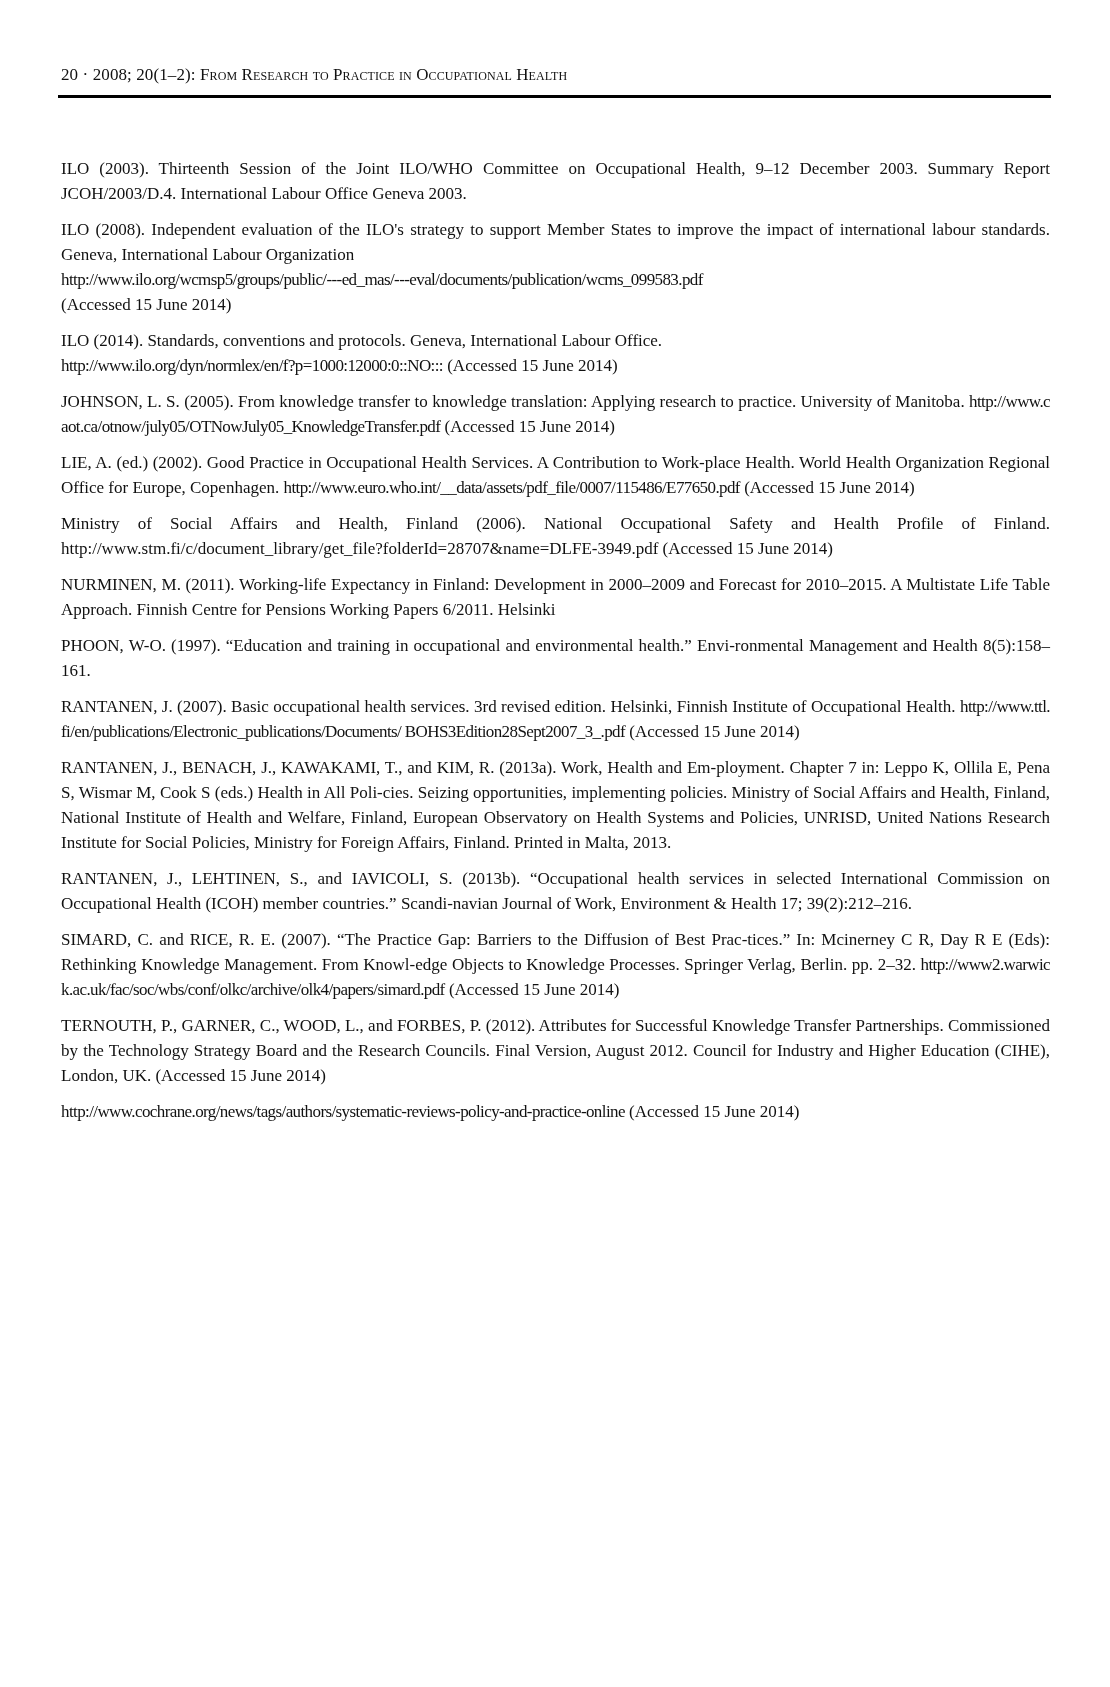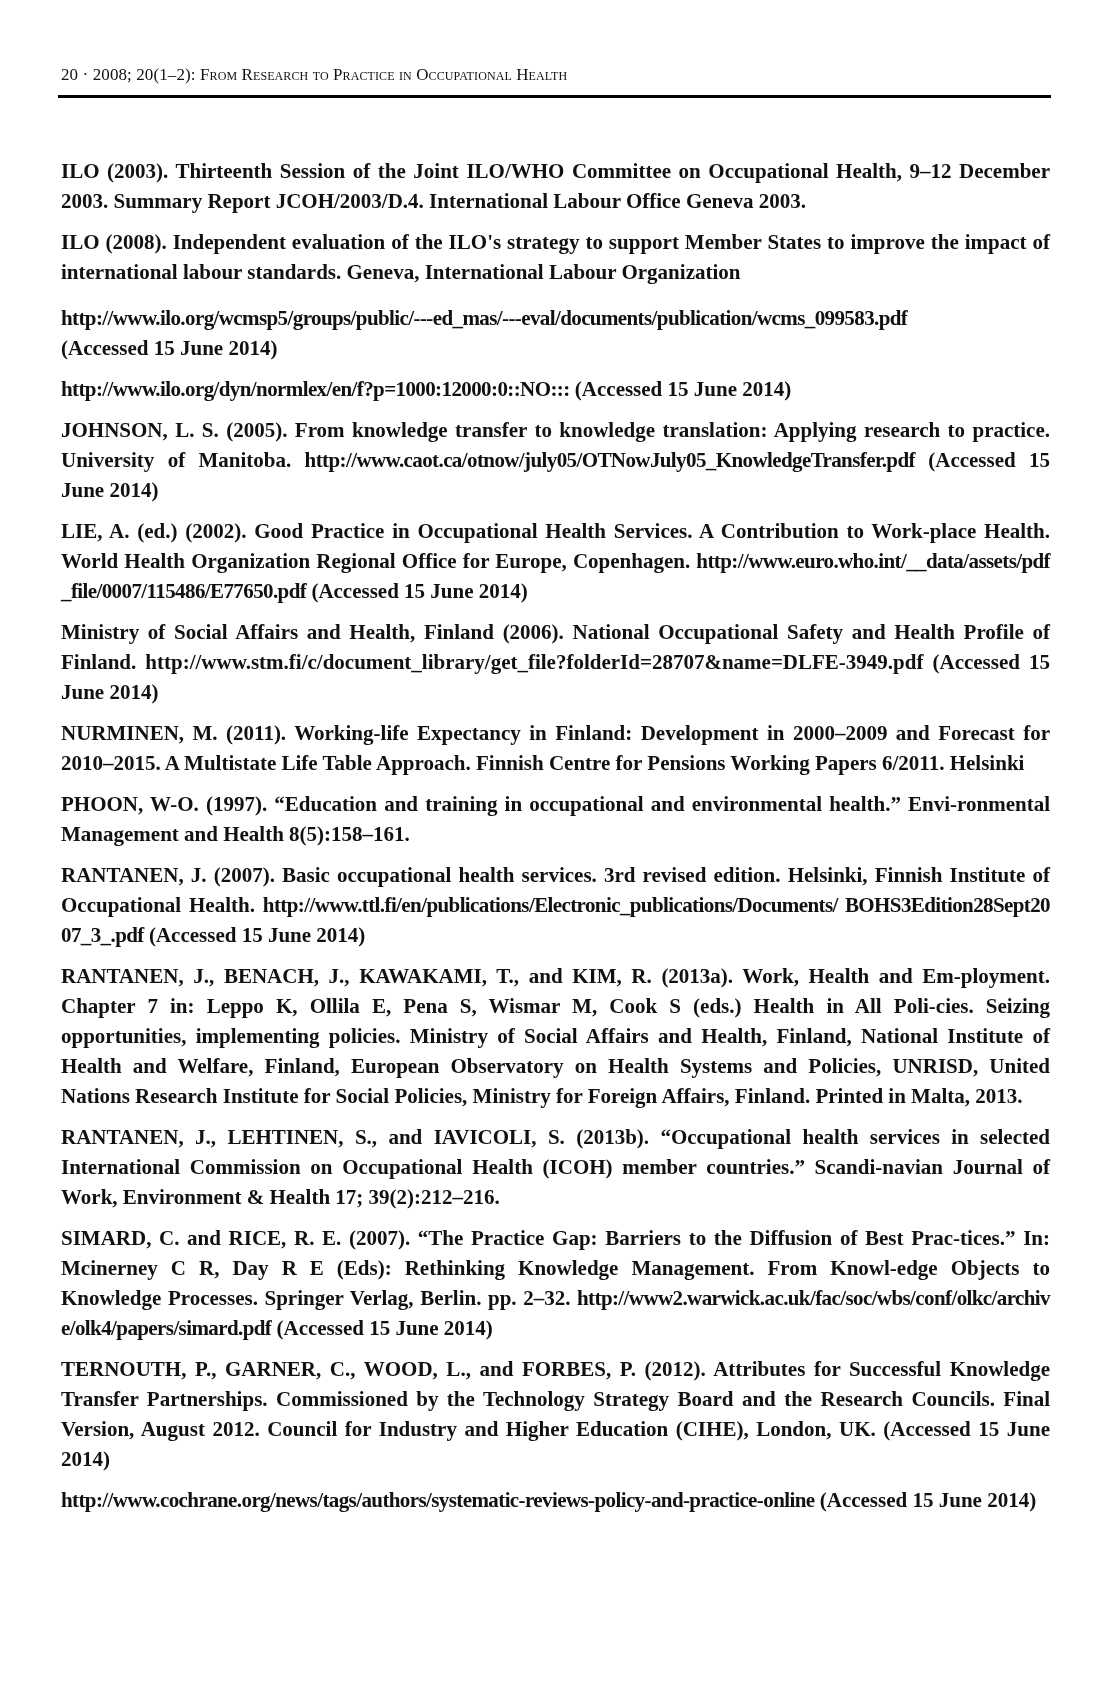--- a/index.html
+++ b/index.html
@@ -29,31 +29,29 @@
     height: 3px;
     background: #000000;
   }
   .references {
     position: absolute;
     left: 61px;
     top: 156px;
     width: 989px;
   }
   .ref {
-    font-size: 21px;
-    line-height: 30px;
+    font-size: 17px;
+    line-height: 25px;
     text-align: justify;
     margin: 0 0 11px 0;
     hyphens: manual;
-    font-weight: bold;
   }
   .ref .url {
     word-break: break-all;
     letter-spacing: -0.6px;
-    margin-top: 16px;
   }
   .ref .line { display: block; }
 </style>
 </head>
 <body>
 
 <div class="page-header">
   <span>20</span>
   <span>·</span>
   <span>2008; 20(1–2):</span>
@@ -64,20 +62,21 @@
 <div class="references">
   <p class="ref">
     <span>ILO (2003). Thirteenth Session of the Joint ILO/WHO Committee on Occupational Health, 9–12 December 2003. Summary Report JCOH/2003/D.4. International Labour Office Geneva 2003.</span>
   </p>
   <p class="ref">
     <span>ILO (2008). Independent evaluation of the ILO's strategy to support Member States to improve the impact of international labour standards. Geneva, International Labour Organization</span>
     <span class="url line">http://www.ilo.org/wcmsp5/groups/public/---ed_mas/---eval/documents/publication/wcms_099583.pdf</span>
     <span>(Accessed 15 June 2014)</span>
   </p>
   <p class="ref">
+    <span class="line">ILO (2014). Standards, conventions and protocols. Geneva, International Labour Office.</span>
     <span class="url">http://www.ilo.org/dyn/normlex/en/f?p=1000:12000:0::NO:::</span>
     <span>(Accessed 15 June 2014)</span>
   </p>
   <p class="ref">
     <span>JOHNSON, L. S. (2005). From knowledge transfer to knowledge translation: Applying research to practice. University of Manitoba.</span>
     <span class="url line" style="display:inline">http://www.caot.ca/otnow/july05/OTNowJuly05_KnowledgeTransfer.pdf</span>
     <span>(Accessed 15 June 2014)</span>
   </p>
   <p class="ref">
     <span>LIE, A. (ed.) (2002). Good Practice in Occupational Health Services. A Contribution to Work-place Health. World Health Organization Regional Office for Europe, Copenhagen.</span>

